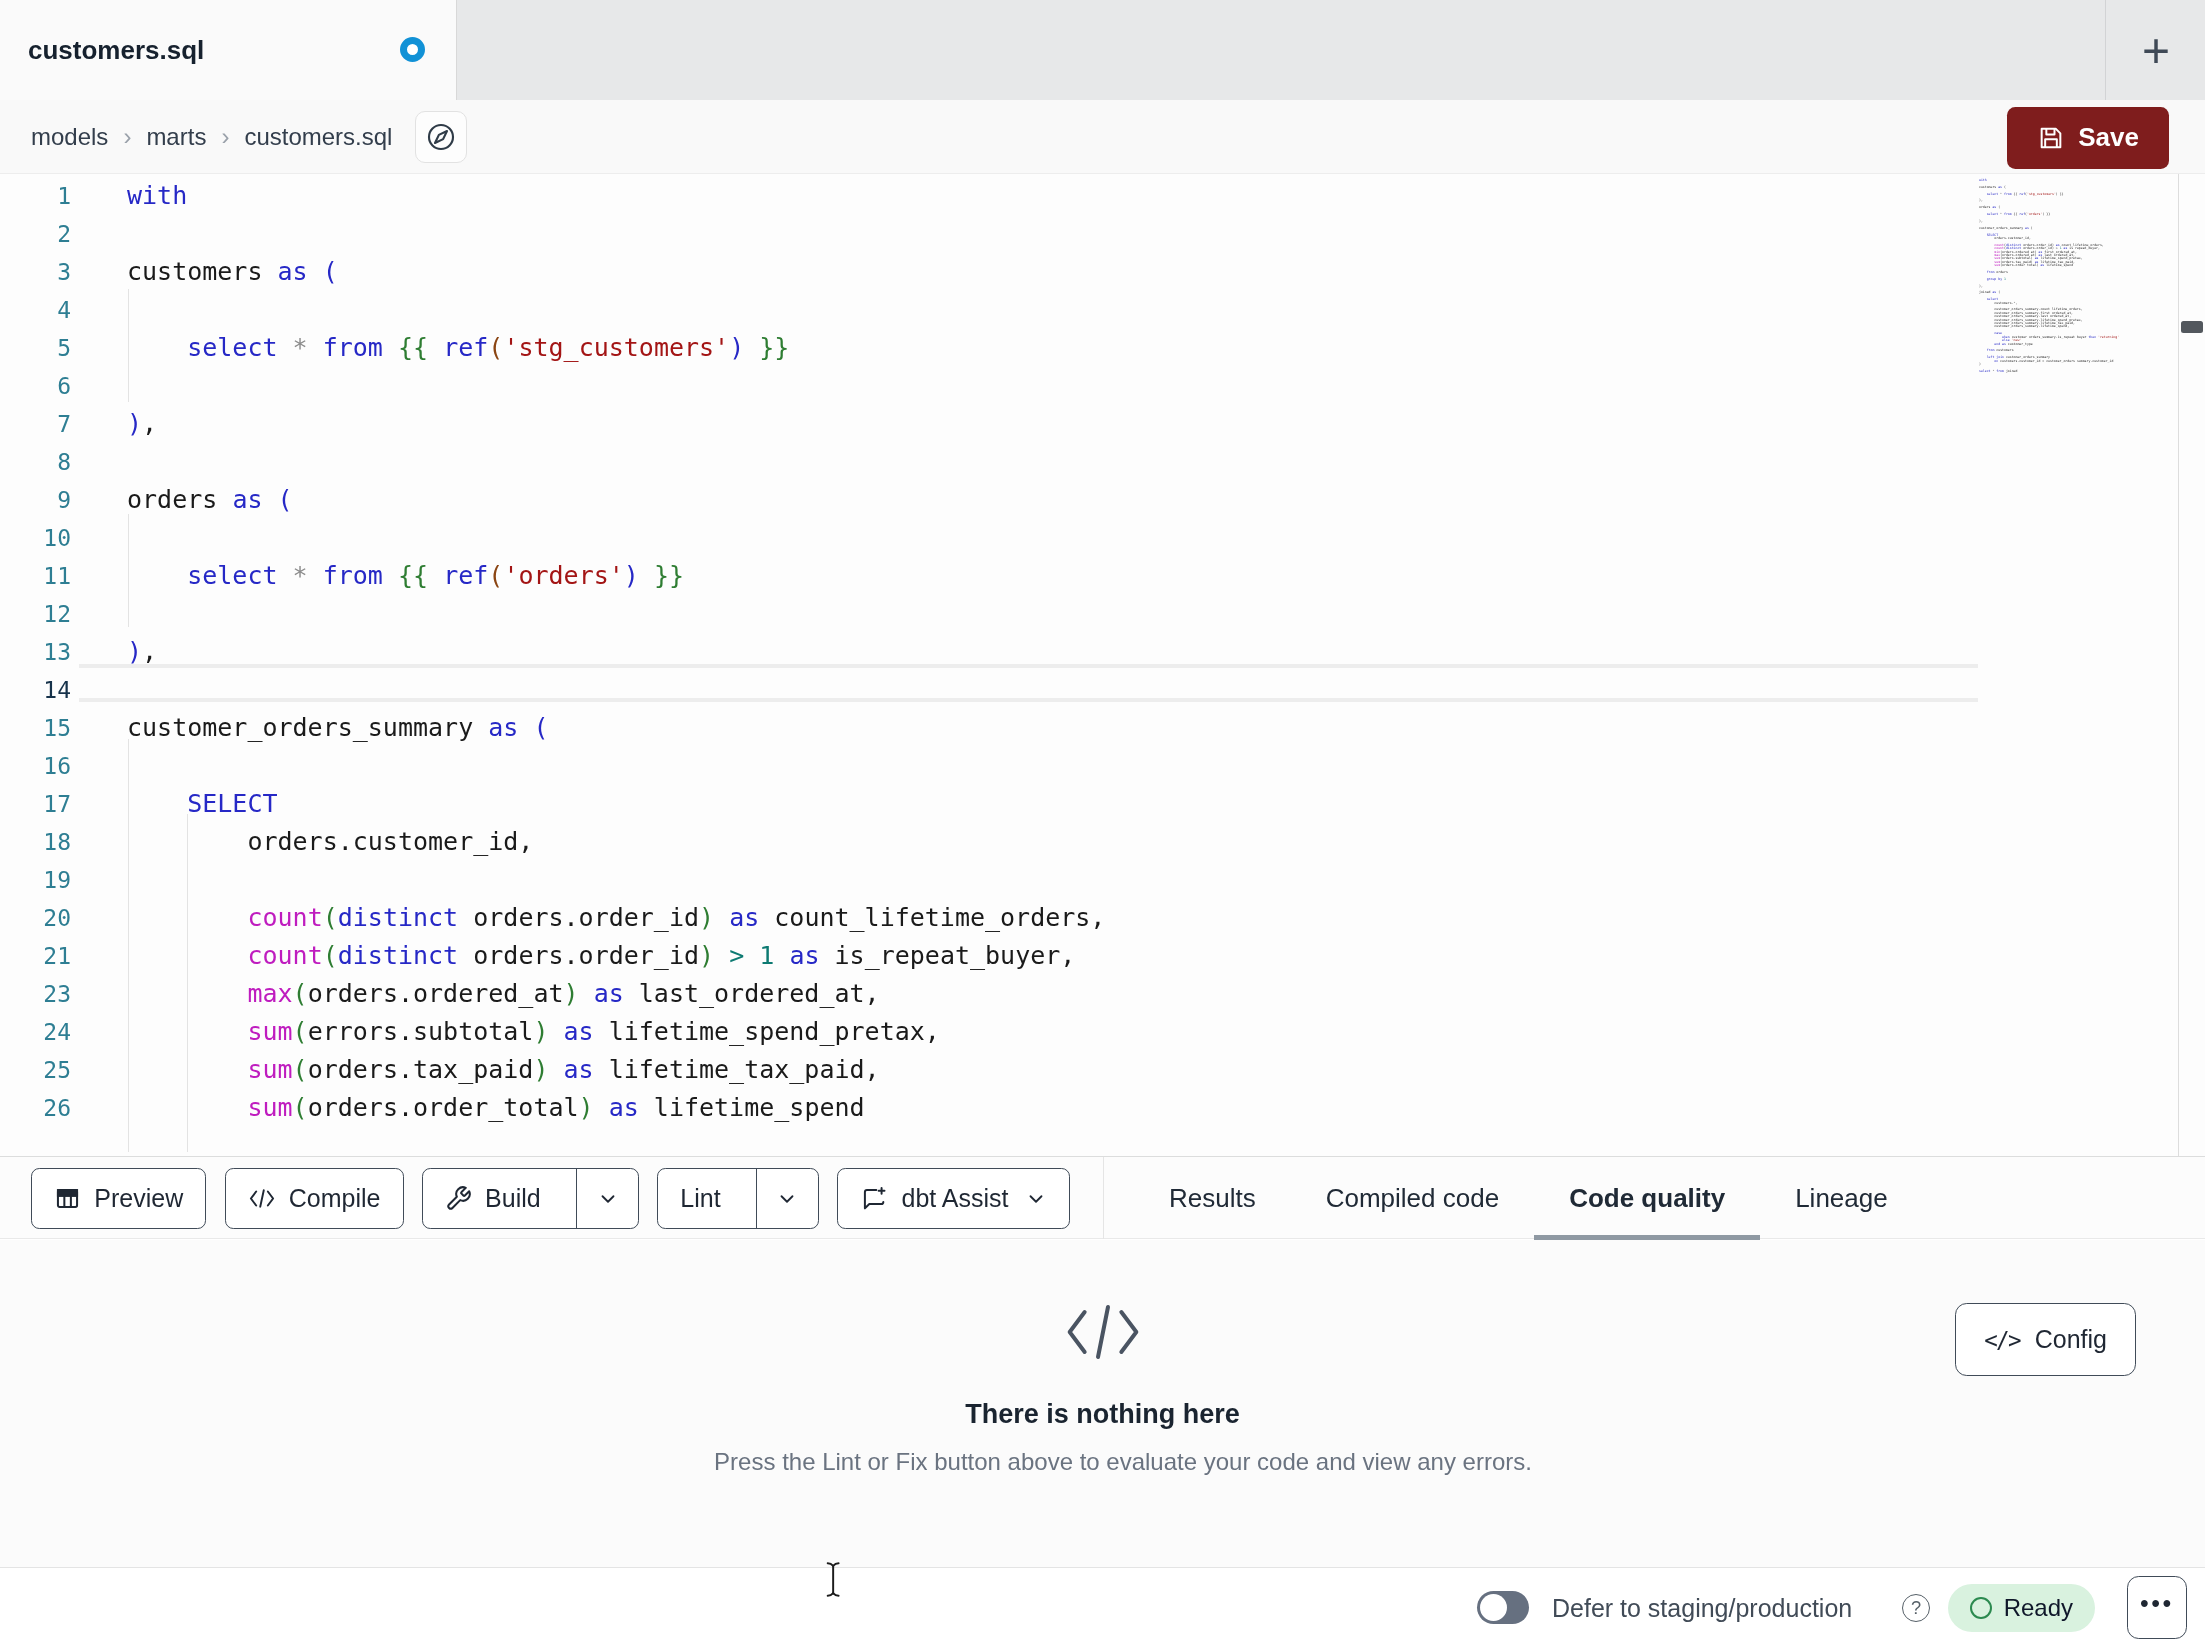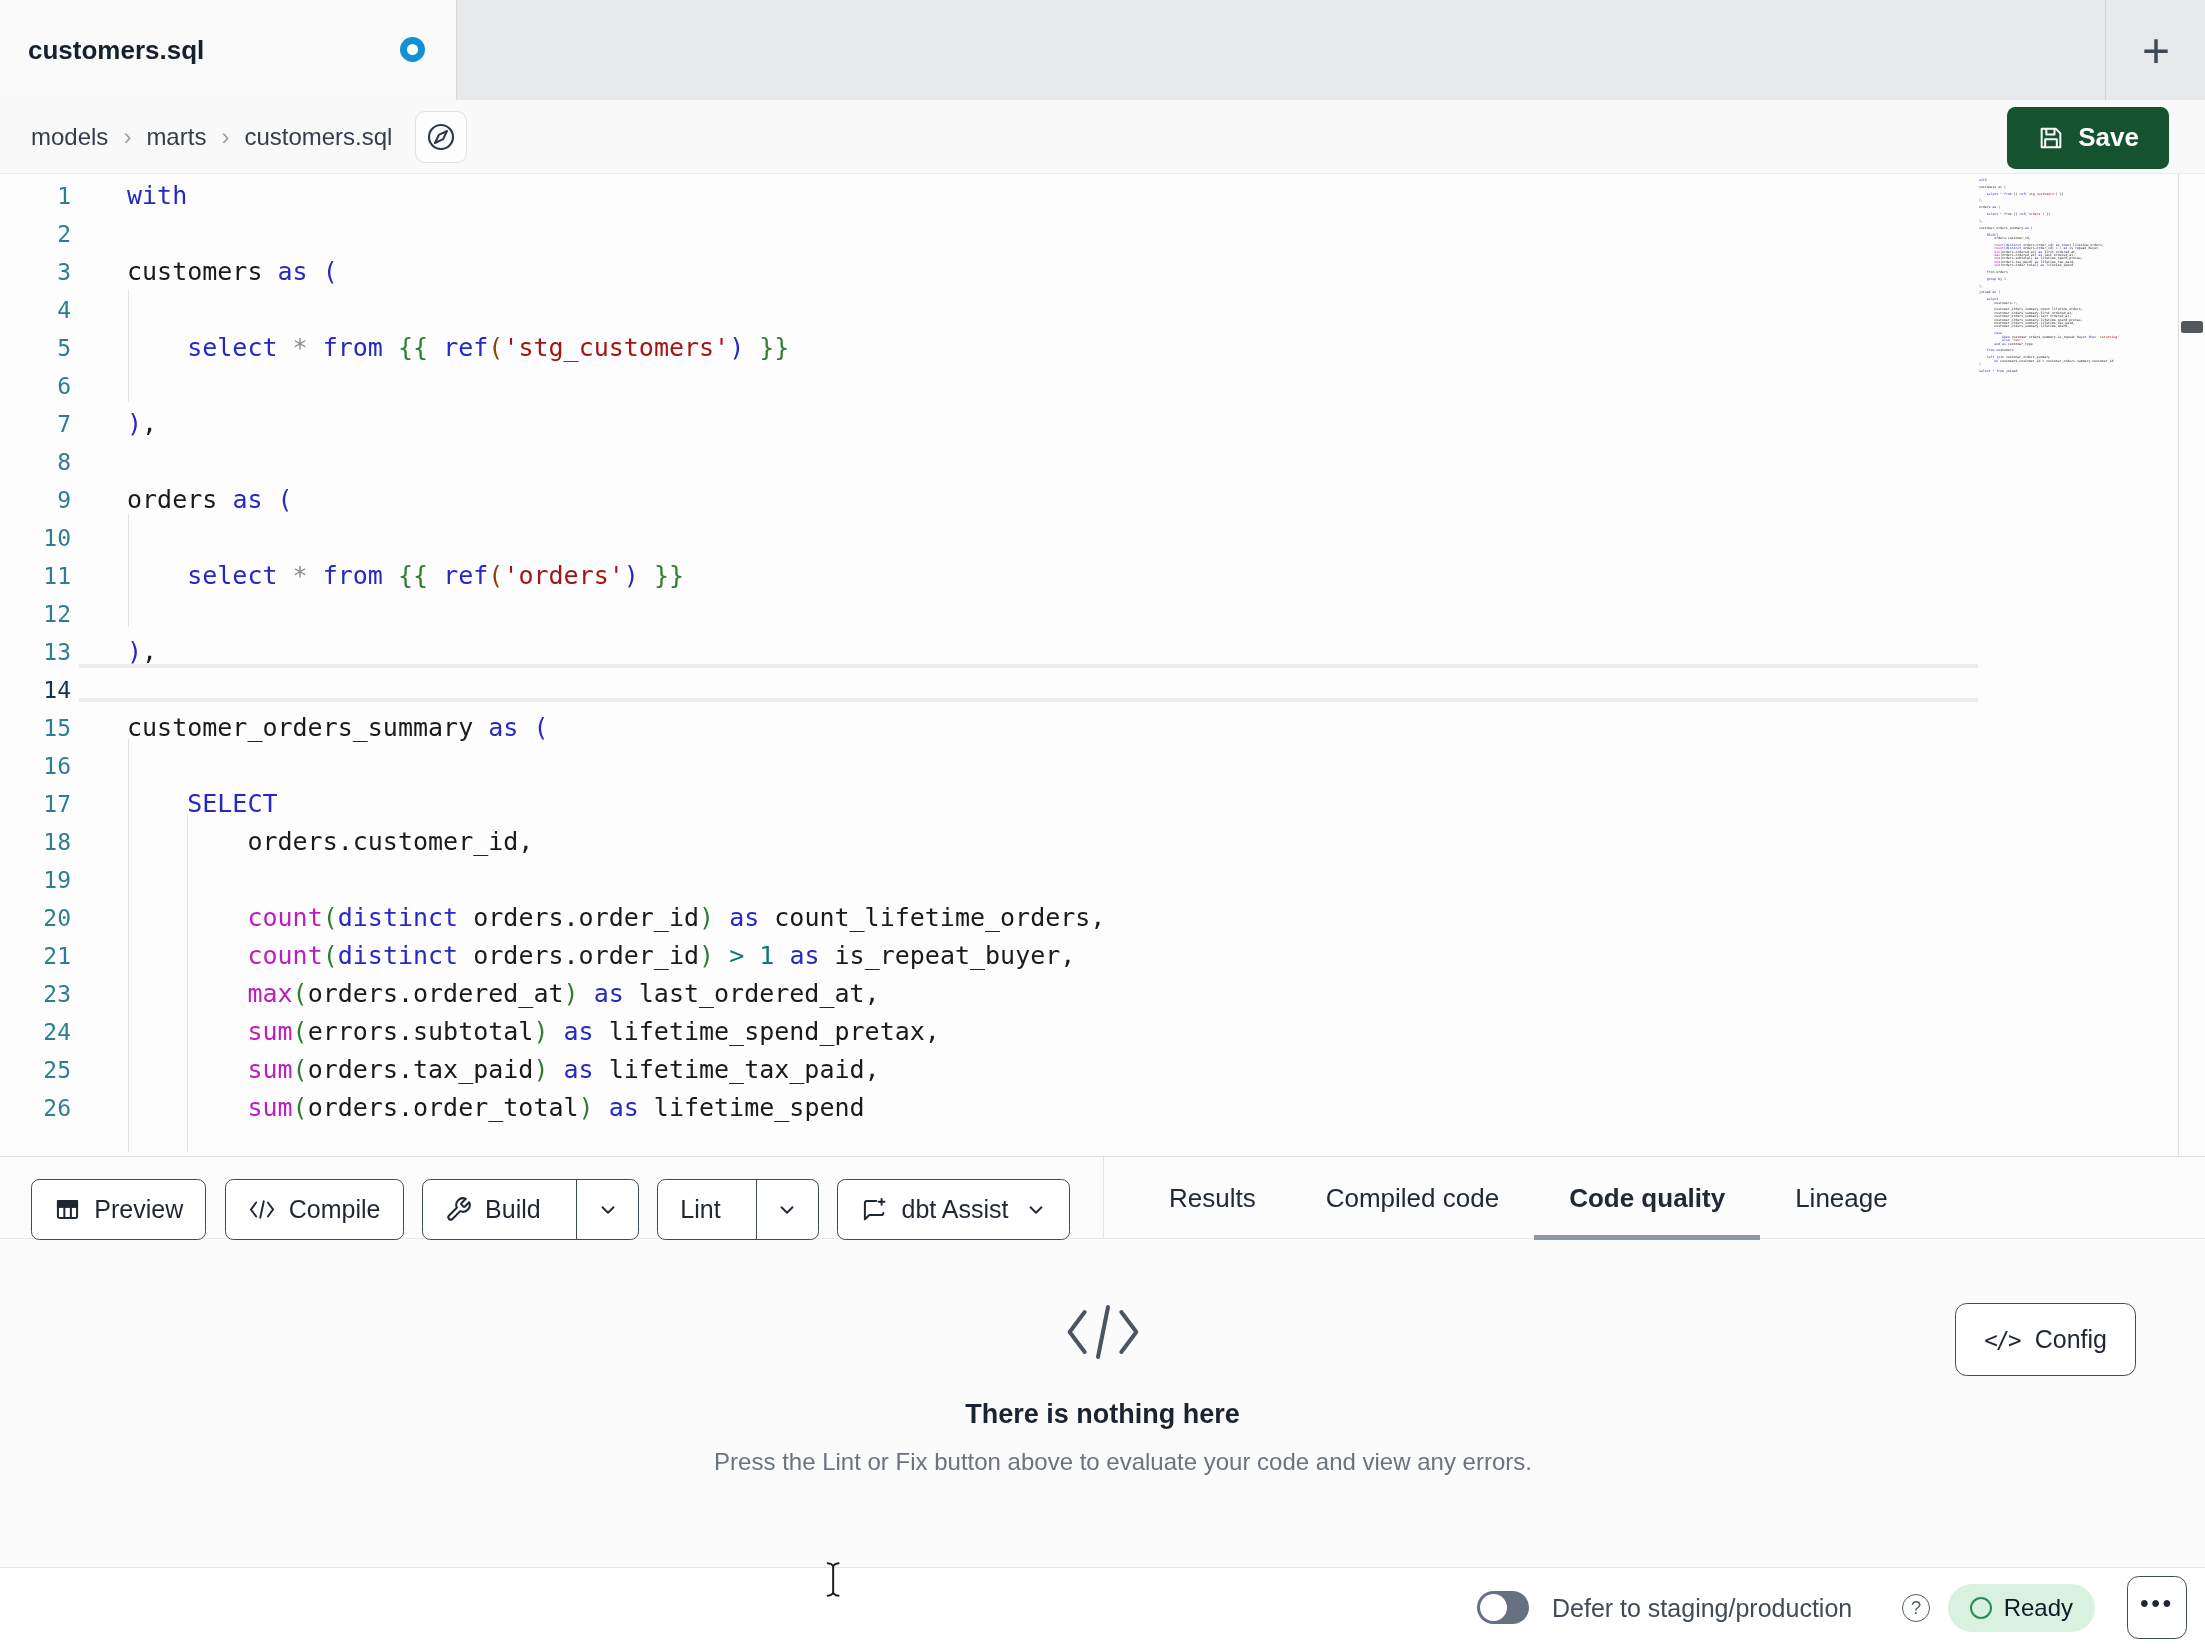--- a/index.html
+++ b/index.html
@@ -19,21 +19,21 @@
       align-items:center;justify-content:center;font-size:48px;font-weight:300;color:#3f4956;cursor:pointer;}
 
   
   .crumbbar{position:absolute;left:0;top:100px;width:2205px;height:74px;background:#f9f9f9;
       border-bottom:0.8px solid #ededed;display:flex;align-items:center;padding:0 31px;}
   .crumb{font-size:24px;color:#333e4c;}
   .crumb-sep{font-size:24px;color:#9aa1aa;margin:0 15px;}
   .crumb-action{margin-left:23px;width:52px;height:52px;border:1.3px solid #e2e2e2;border-radius:10px;
       background:#fdfdfd;display:flex;align-items:center;justify-content:center;}
   .save-btn{position:absolute;right:36px;top:6.7px;height:62px;padding:16px 30px;border-radius:8.3px;
-      background:#14532d;color:#fff;display:flex;align-items:center;gap:13.3px;font-size:26px;font-weight:600;cursor:pointer;}
+      background:#7f1d1d;color:#fff;display:flex;align-items:center;gap:13.3px;font-size:26px;font-weight:600;cursor:pointer;}
 
   
   .editor{position:absolute;left:0;top:174px;width:2205px;height:982px;background:#fdfdfd;padding-top:2.5px;}
   .ed-line{height:38px;display:flex;align-items:center;position:relative;z-index:2;}
   .gut{width:71px;flex-shrink:0;text-align:right;font-family:"DejaVu Sans Mono",monospace;
       font-size:23px;color:#2e7e93;}
   .gut.act{color:#16324a;}
   .code{margin-left:56px;font-family:"DejaVu Sans Mono",monospace;font-size:25px;white-space:pre;}
   .tk-b{color:#2628c6}.tk-m{color:#bf1cbf}.tk-g{color:#2e7d32}.tk-n{color:#8b4513}
   .tk-r{color:#a31515}.tk-t{color:#0d7a72}.tk-y{color:#8c8c8c}.tk-k{color:#1a1a1a}
@@ -48,21 +48,21 @@
       font-family:"DejaVu Sans Mono",monospace;font-size:3.2px;line-height:3.4px;
       white-space:pre;color:#2b2b2b;cursor:pointer;}
   .minimap em{font-style:normal}
   .mb{color:#2628c6}.mm{color:#bf1cbf}.mr{color:#a31515}.mt{color:#0d7a72}
   .scrolltrack{position:absolute;left:2178px;top:0;width:0.8px;height:982px;background:#dddddd;}
   .scrollthumb{position:absolute;left:2181px;top:147px;width:22px;height:11.7px;background:#53585e;border-radius:2.5px;}
 
   
   .toolbar{position:absolute;left:0;top:1156px;width:2205px;height:83px;background:#fcfcfc;
       border-top:0.8px solid #dcdddd;border-bottom:0.8px solid #e9e9e9;}
-  .btn-row{position:absolute;left:31px;top:0;height:83px;display:flex;align-items:flex-end;gap:18.3px;}
+  .btn-row{position:absolute;left:31px;top:0;height:83px;display:flex;align-items:center;gap:18.3px;}
   .tbtn{height:61px;border:1.7px solid #404b58;border-radius:8.3px;background:#fff;display:flex;
       align-items:center;padding:0 22px;gap:13.3px;font-size:25px;color:#1f2733;cursor:pointer;}
   .tbtn.split{padding:0;}
   .tbtn.split .main{display:flex;align-items:center;gap:13.3px;padding:0 22px;height:100%;}
   .tbtn.split .chev{display:flex;align-items:center;justify-content:center;width:62px;height:100%;
       border-left:1.3px solid #404b58;}
   .tbtn .chev-in{display:flex;align-items:center;margin-left:3.3px;}
   .tool-divider{position:absolute;left:1103px;top:0;width:0.8px;height:82px;background:#e5e5e5;}
   .ptabs{position:absolute;left:1134px;top:0;height:83px;display:flex;}
   .ptab{display:flex;align-items:center;padding:0 35px;font-size:26px;color:#202a36;cursor:pointer;

